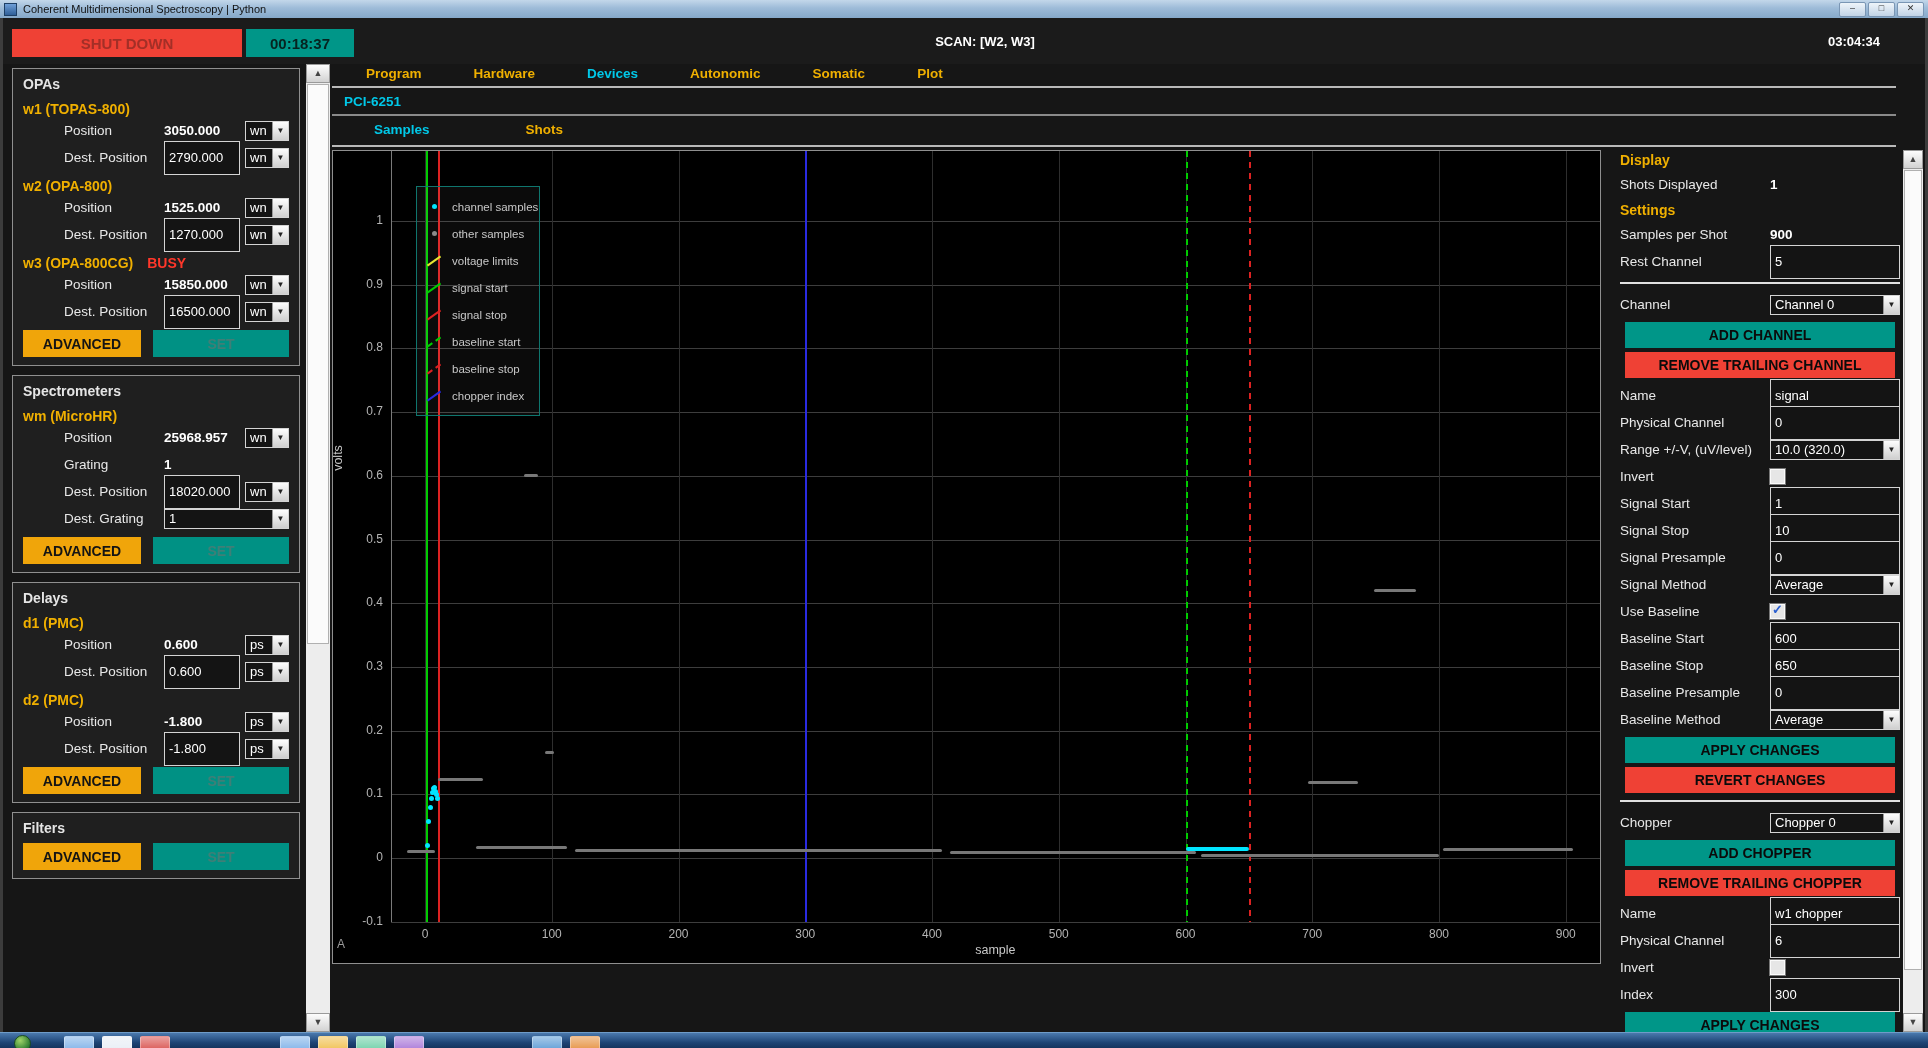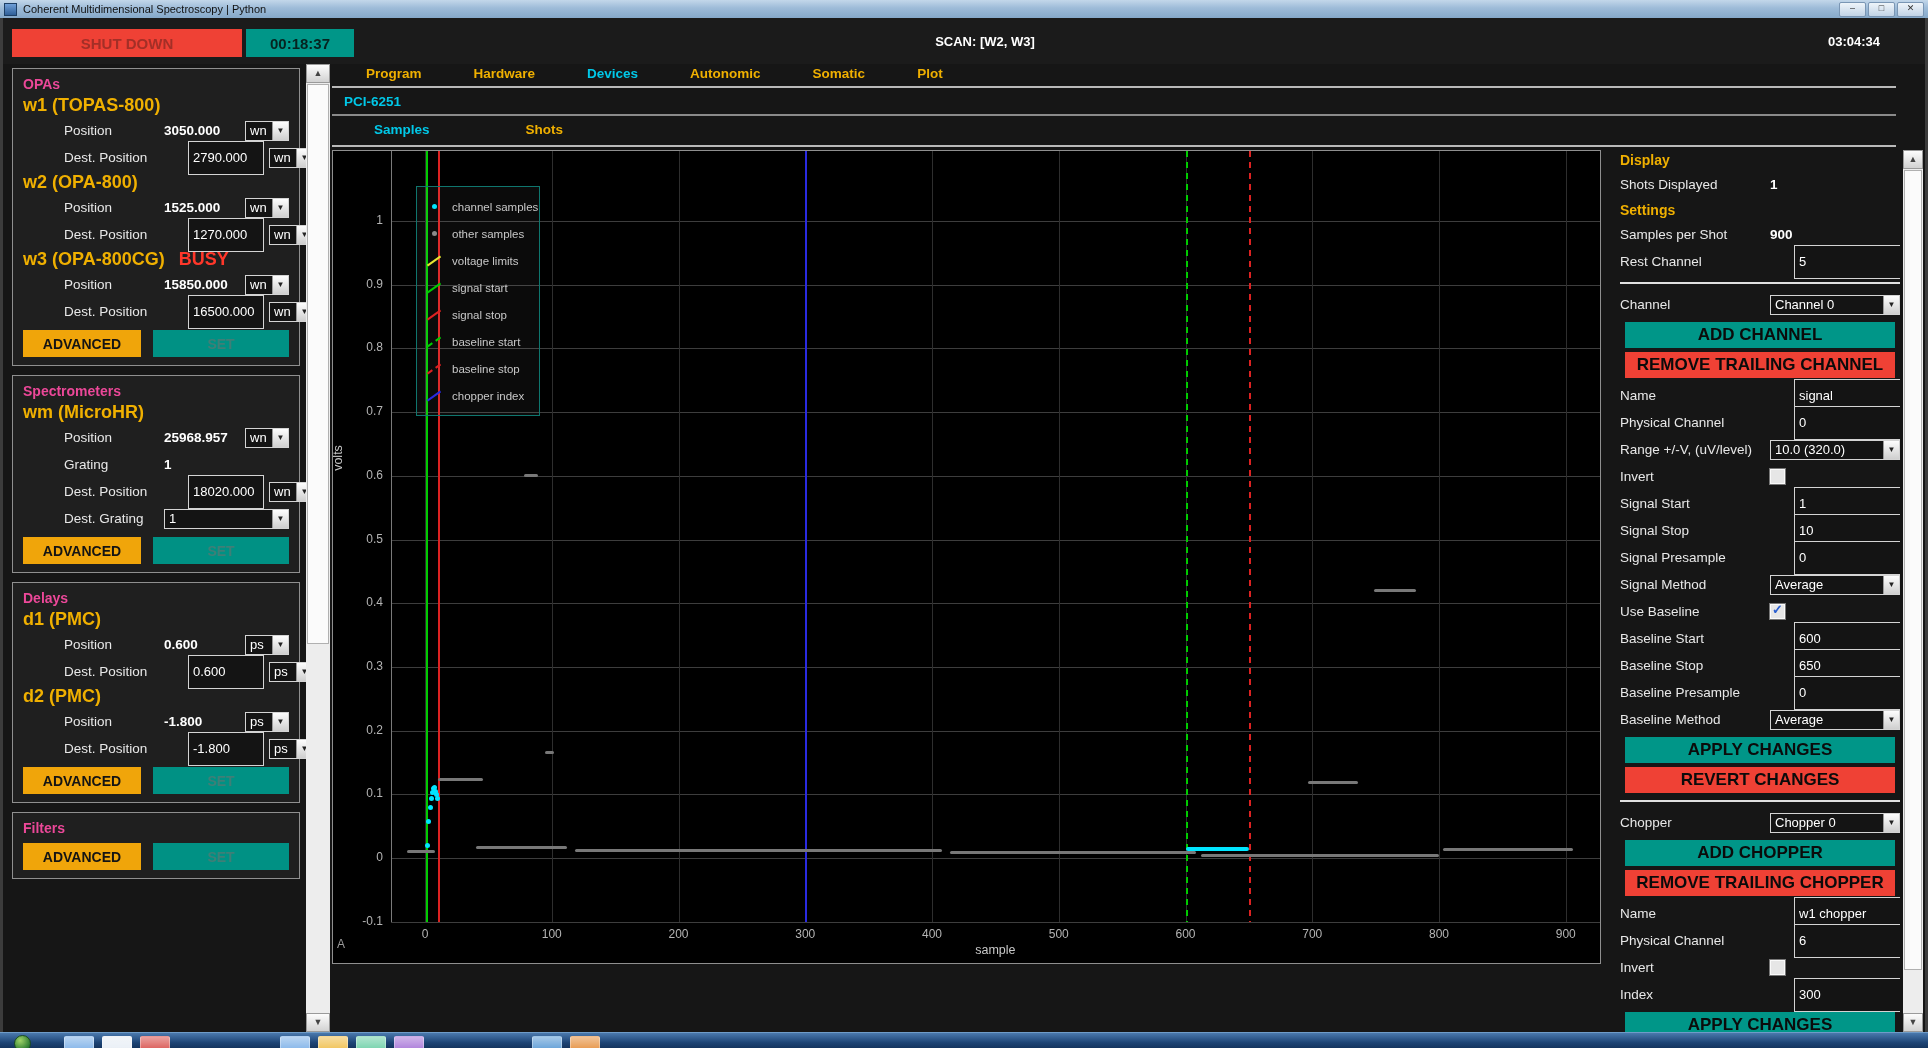--- a/index.html
+++ b/index.html
@@ -26,29 +26,29 @@
   
   #nav-tabs{position:absolute;left:332px;top:66px;height:18px;display:flex;gap:52px;padding-left:34px;}
   .nav-tab{font-weight:bold;font-size:13.5px;color:#f0b000;cursor:default;white-space:nowrap;}
   .nav-tab.active{color:#00c8e8;}
   .hline{position:absolute;left:332px;width:1564px;height:0;border-top:2px solid #b9b9b9;}
   #subtab{position:absolute;left:344px;top:94px;color:#00c8e8;font-weight:bold;font-size:13.5px;}
   #device-tabs{position:absolute;left:332px;top:122px;display:flex;gap:96px;padding-left:42px;}
   
   #sidebar{position:absolute;left:12px;top:68px;width:288px;}
   .panel{border:1px solid #8f8f8f;background:#1f1f1f;padding:5px 10px 8px 10px;margin-bottom:9px;}
-  .stitle{height:20px;color:#ec4899;font-weight:bold;font-size:14px;display:flex;align-items:center;}
-  .sg-name{height:23px;color:#f0b000;font-weight:bold;font-size:18px;display:flex;align-items:center;gap:14px;}
+  .stitle{height:20px;color:#e5e5e5;font-weight:bold;font-size:14px;display:flex;align-items:center;}
+  .sg-name{height:23px;color:#f0b000;font-weight:bold;font-size:14px;display:flex;align-items:flex-end;gap:14px;}
   .sg-status{color:#ff372a;}
   .srow{height:27px;display:flex;align-items:center;font-size:13.5px;}
   .srow .lbl{width:100px;flex:0 0 auto;color:#e8e8e8;margin-left:41px;}
   .srow .valcol{width:76px;flex:0 0 auto;overflow:hidden;white-space:nowrap;}
   .srow .static{font-weight:bold;color:#fff;}
   .inp{background:#141414;border:1px solid #d4d4d4;color:#fff;height:20px;font-size:13px;
-    padding:16px 4px;box-sizing:border-box;font-family:"Liberation Sans",sans-serif;margin-left:24px;}
+    padding:16px 4px;box-sizing:border-box;font-family:"Liberation Sans",sans-serif;}
   .srow .inp{width:76px;}
   .sel{display:flex;align-items:stretch;border:1px solid #d4d4d4;background:#141414;height:20px;box-sizing:border-box;}
   .sel .txt{flex:1;padding:0 4px;font-size:13px;color:#fff;white-space:nowrap;overflow:hidden;
     display:flex;align-items:center;}
   .sel .arr{width:15px;background:linear-gradient(#fdfdfd,#cfcfcf);color:#222;font-size:8px;
     display:flex;align-items:center;justify-content:center;border-left:1px solid #999;}
   .unitsel{width:44px;margin-left:5px;flex:0 0 auto;}
   .widesel{width:125px;}
   .btnrow{display:flex;margin-top:5px;}
   .btn{height:27px;display:flex;align-items:center;justify-content:center;font-weight:bold;
@@ -80,21 +80,21 @@
   
   #rpanel{position:absolute;left:1620px;top:148px;width:280px;height:895px;overflow:hidden;}
   .rp-header{height:23px;display:flex;align-items:center;color:#f0b000;font-weight:bold;font-size:14px;}
   .rp-row{height:27px;display:flex;align-items:center;font-size:13.5px;}
   .rp-row .lbl{flex:1;color:#e8e8e8;}
   .rp-ctl{width:130px;flex:0 0 auto;display:flex;align-items:center;}
   .rp-ctl .inp{width:130px;}
   .rp-ctl .sel{width:130px;}
   .rp-static{font-weight:bold;color:#fff;font-size:13.5px;}
   .rp-btn{height:26px;margin:4px 5px 4px 5px;display:flex;align-items:center;justify-content:center;
-    font-weight:bold;font-size:17px;color:#0b0b0b;}
+    font-weight:bold;font-size:14px;color:#0b0b0b;}
   .rp-btn.teal{background:#009688;}
   .rp-btn.red{background:#ef4135;}
   .rp-divider{height:2px;background:#e0e0e0;margin:7px 0;}
   .cbx{width:13px;height:13px;background:#e6e6e6;border:1px solid #fafafa;outline:1px solid #777;
     position:relative;}
   .cbx.checked::after{content:"\2713";position:absolute;left:1px;top:-3px;color:#2a5fd0;
     font-weight:bold;font-size:13px;}
   
   #taskbar{position:absolute;left:0;top:1032px;width:100%;height:16px;z-index:50;
     background:linear-gradient(#4a79ad,#1d4475 60%,#12315a);border-top:1px solid #6f9cc8;}

